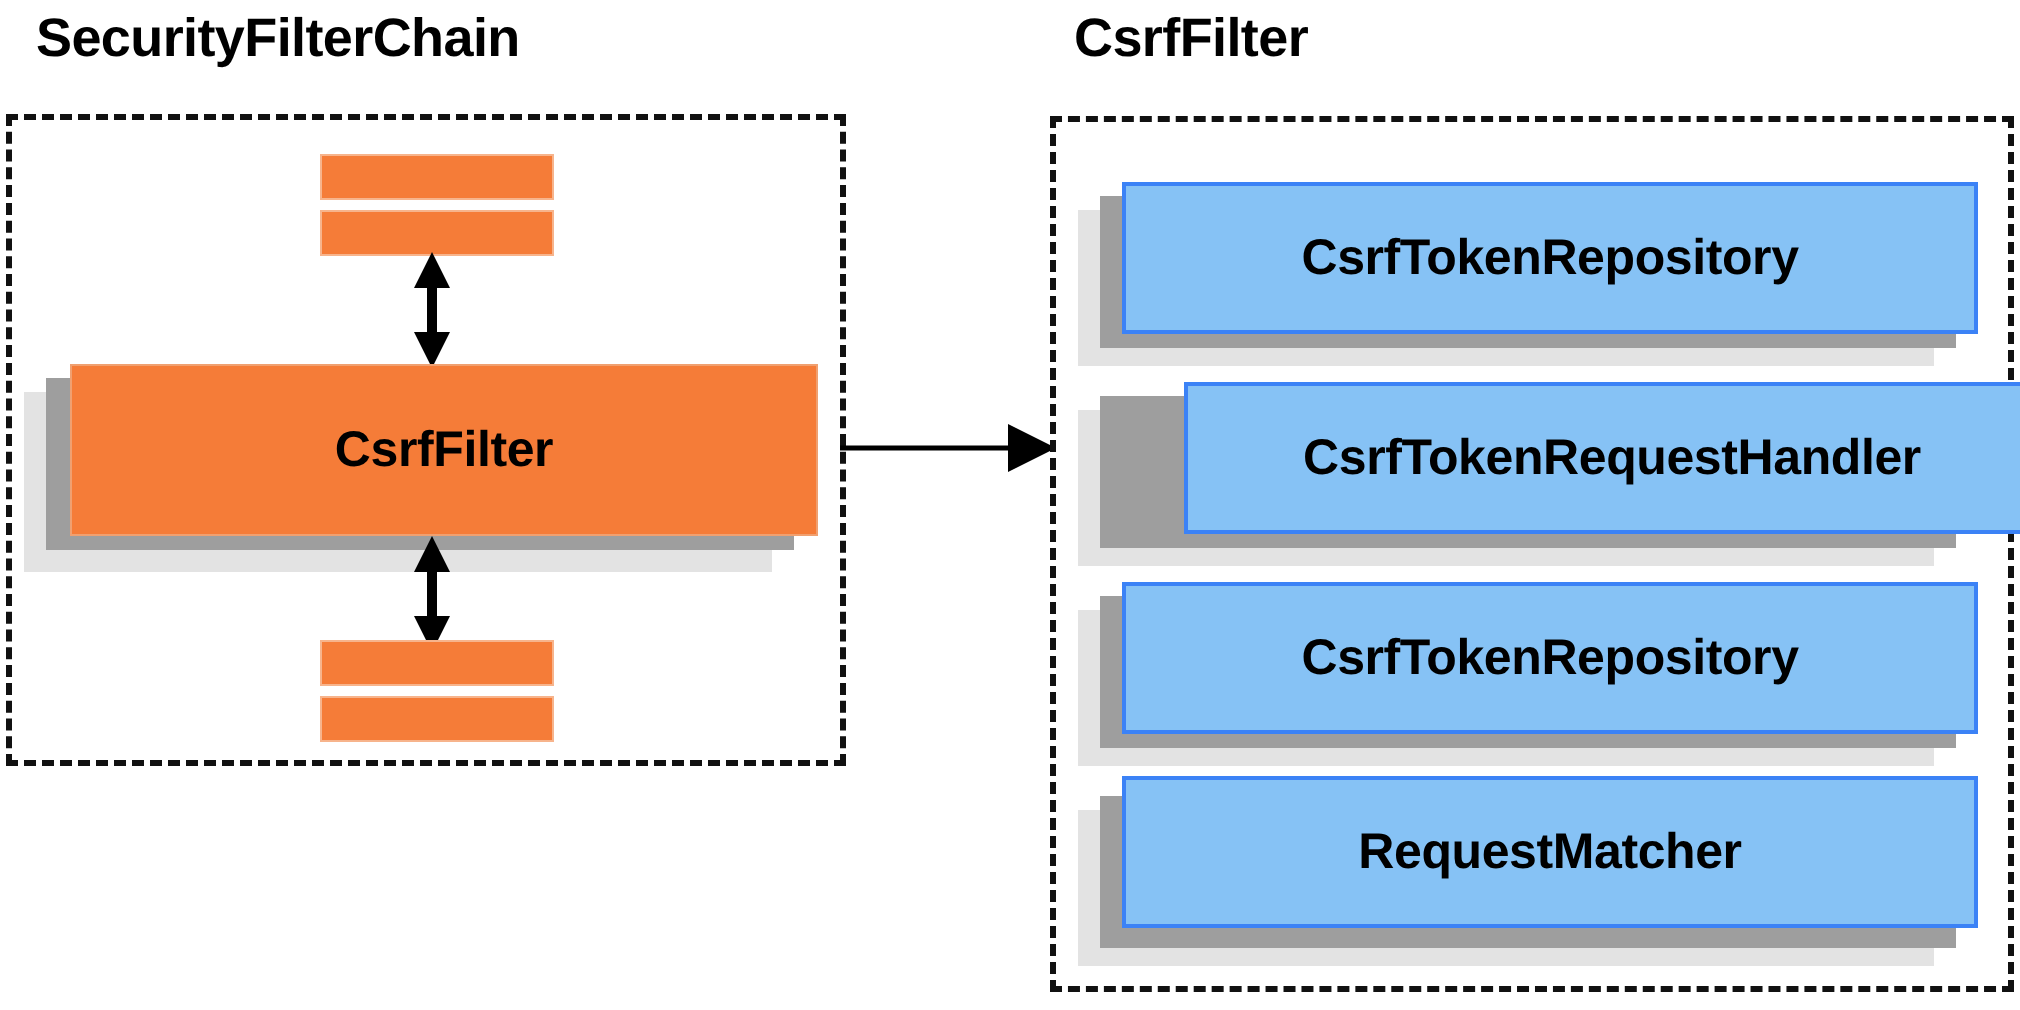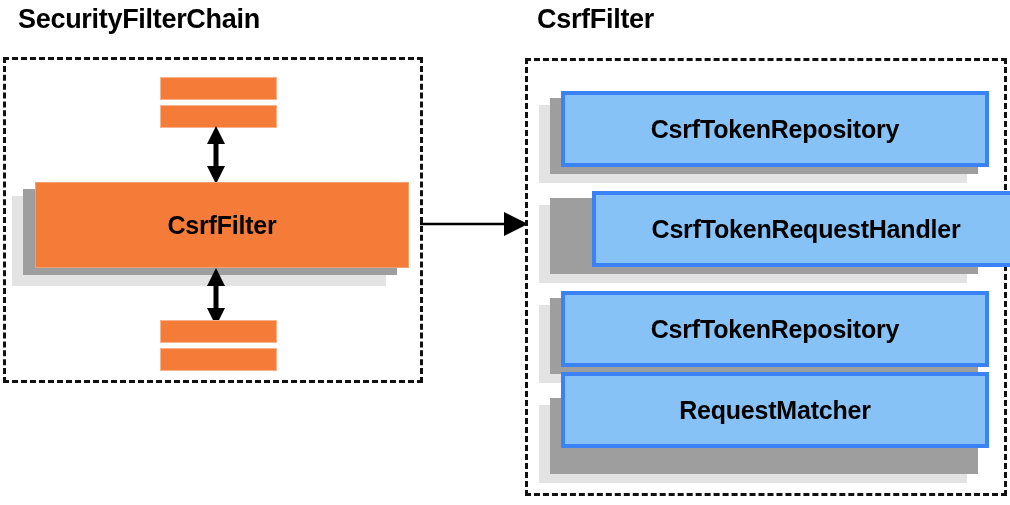--- a/index.html
+++ b/index.html
@@ -81,21 +81,21 @@
     background: #f57c38;
     border: 1px solid #f7b48c;
   }
 
   
   .blue-stack { position: absolute; }
   .blue-box {
     position: absolute;
     box-sizing: border-box;
     background: #86c2f5;
-    border: 4px solid #3b82f6;
+    border: 2px solid #3b82f6;
     display: flex;
     align-items: center;
     justify-content: center;
   }
   .blue-box .box-label {
     font-family: "Liberation Sans", sans-serif;
     font-weight: bold;
     font-size: 25px;
     color: #000000;
     letter-spacing: -0.2px;
@@ -171,18 +171,18 @@
     <div class="shadow-back" style="left:539px; top:305px; width:428px; height:78px;"></div>
     <div class="shadow-mid" style="left:550px; top:298px; width:428px; height:76px;"></div>
     <div class="blue-box" style="left:561px; top:291px; width:428px; height:76px;">
       <span class="box-label">CsrfTokenRepository</span>
     </div>
   </div>
 
   <div class="blue-stack">
     <div class="shadow-back" style="left:539px; top:405px; width:428px; height:78px;"></div>
     <div class="shadow-mid" style="left:550px; top:398px; width:428px; height:76px;"></div>
-    <div class="blue-box" style="left:561px; top:372px; width:428px; height:76px;">
+    <div class="blue-box" style="left:561px; top:388px; width:428px; height:76px;">
       <span class="box-label">RequestMatcher</span>
     </div>
   </div>
 
 </div>
 
 </body></html>

